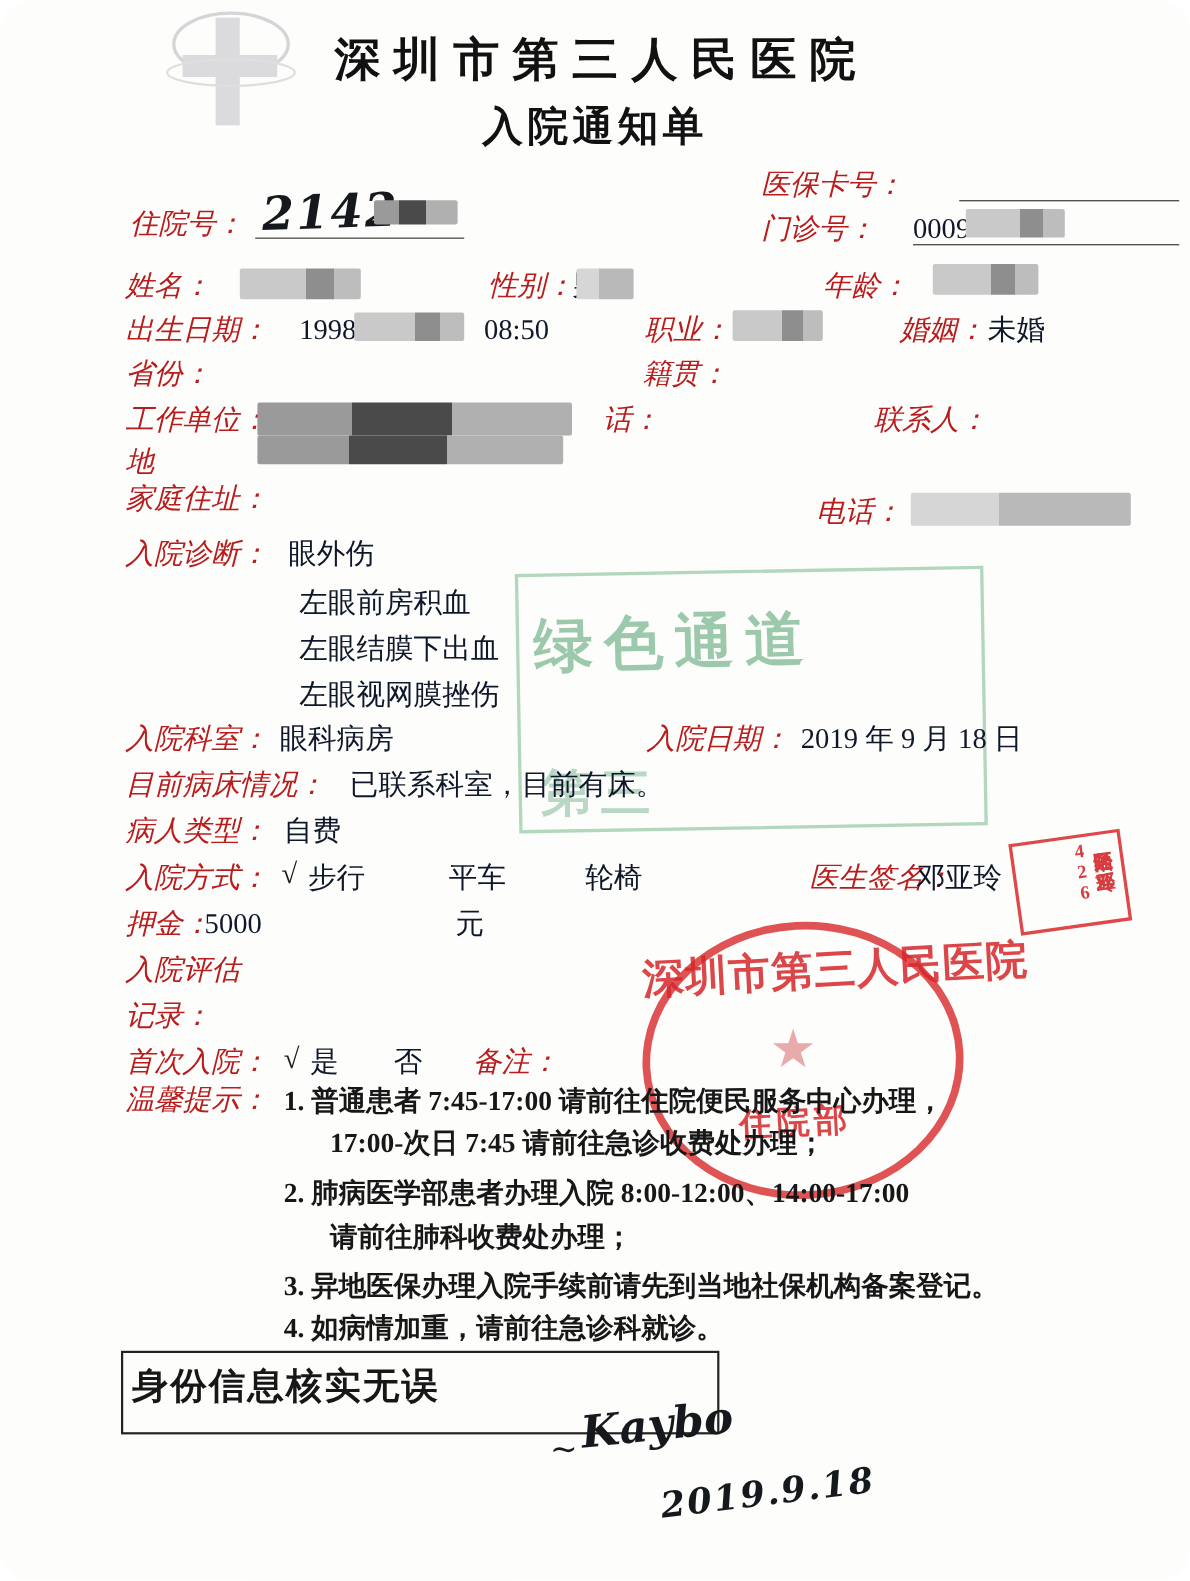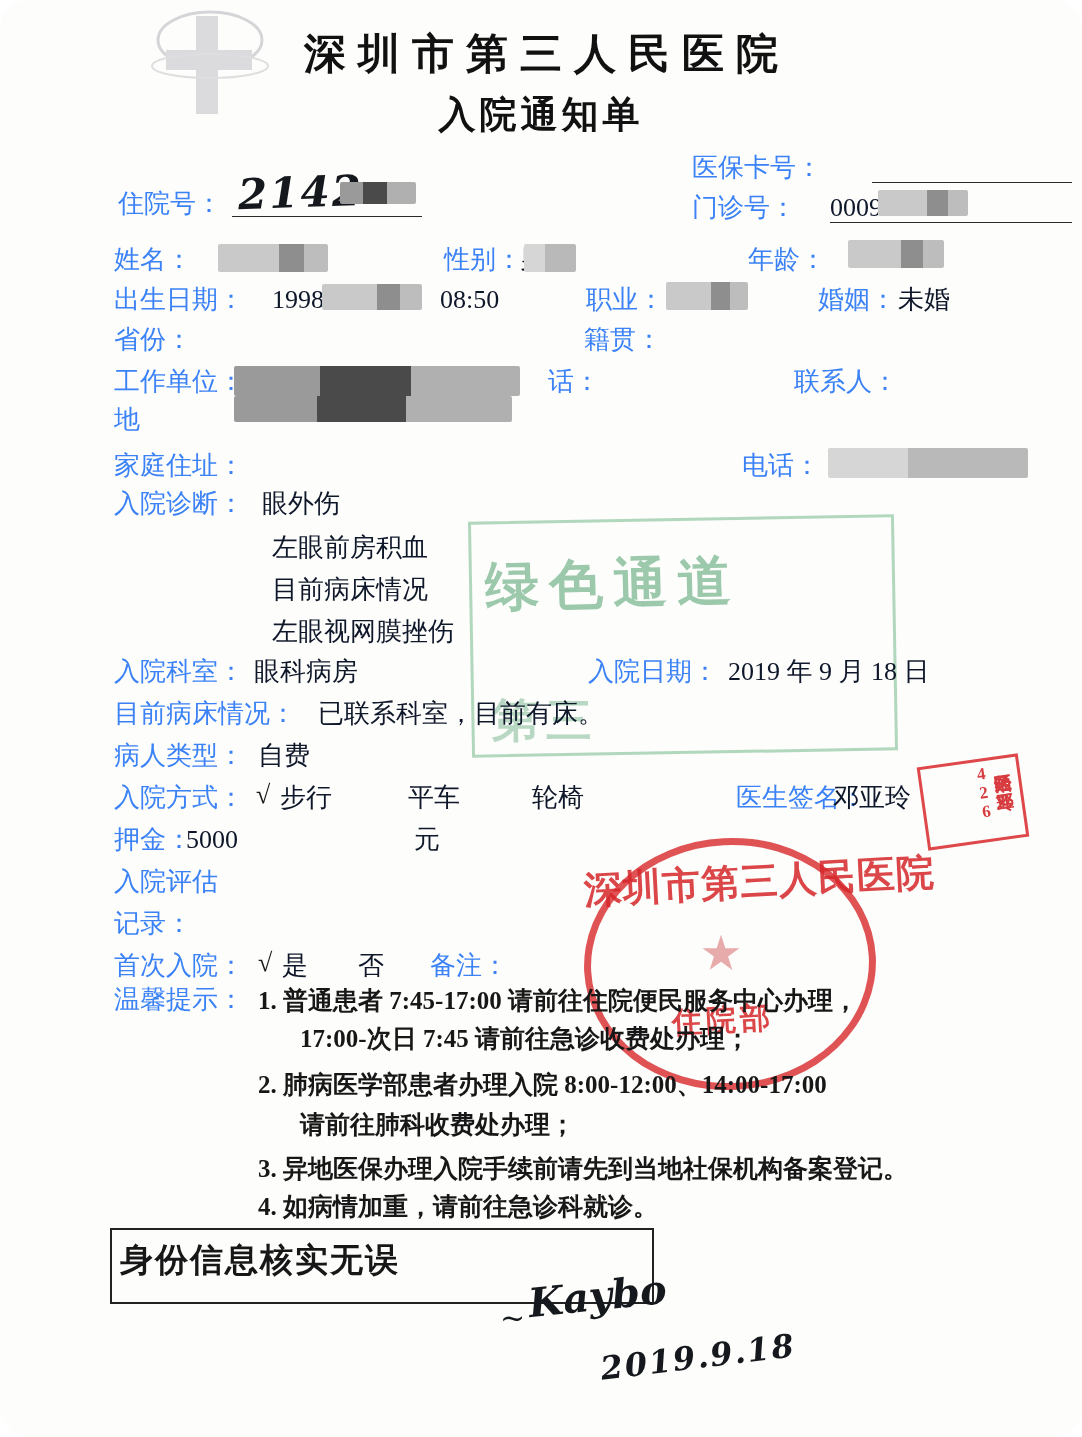--- a/index.html
+++ b/index.html
@@ -55,21 +55,22 @@
     height: 118px;
     opacity: .30;
   }
 
   
   .lbl {
     position: absolute;
     font-size: 26px;
     line-height: 32px;
     white-space: nowrap;
-    color: #3b82f6;
+    color: #b91c1c;
+    font-style: italic;
   }
   .val {
     position: absolute;
     font-size: 26px;
     line-height: 32px;
     white-space: nowrap;
     color: #0f172a;
   }
 
   
@@ -305,28 +306,28 @@
   <div class="lbl" style="left:584px; top:324px;">籍贯：</div>
 
   <div class="lbl" style="left:114px; top:366px;">工作单位：</div>
   <div class="redact dark" style="left:234px; top:366px; width:286px; height:30px;"></div>
   <div class="lbl" style="left:548px; top:366px;">话：</div>
   <div class="lbl" style="left:794px; top:366px;">联系人：</div>
 
   <div class="lbl" style="left:114px; top:404px;">地</div>
   <div class="redact dark" style="left:234px; top:396px; width:278px; height:26px;"></div>
 
-  <div class="lbl" style="left:114px; top:450px;">家庭住址：</div>
+  <div class="lbl" style="left:114px; top:438px;">家庭住址：</div>
   <div class="lbl" style="left:742px; top:450px;">电话：</div>
   <div class="redact light" style="left:828px; top:448px; width:200px; height:30px;"></div>
 
   <div class="lbl" style="left:114px; top:488px;">入院诊断：</div>
   <div class="val" style="left:262px; top:488px;">眼外伤</div>
   <div class="val" style="left:272px; top:532px;">左眼前房积血</div>
-  <div class="val" style="left:272px; top:574px;">目前病床情况</div>
+  <div class="val" style="left:272px; top:574px;">左眼结膜下出血</div>
   <div class="val" style="left:272px; top:616px;">左眼视网膜挫伤</div>
 
   <div class="green-stamp"></div>
   <div class="green-stamp-text">绿色通道</div>
   <div class="green-stamp-sub">第三</div>
 
   <div class="lbl" style="left:114px; top:656px;">入院科室：</div>
   <div class="val" style="left:254px; top:656px;">眼科病房</div>
   <div class="lbl" style="left:588px; top:656px;">入院日期：</div>
   <div class="val" style="left:728px; top:656px;">2019 年 9 月 18 日</div>

